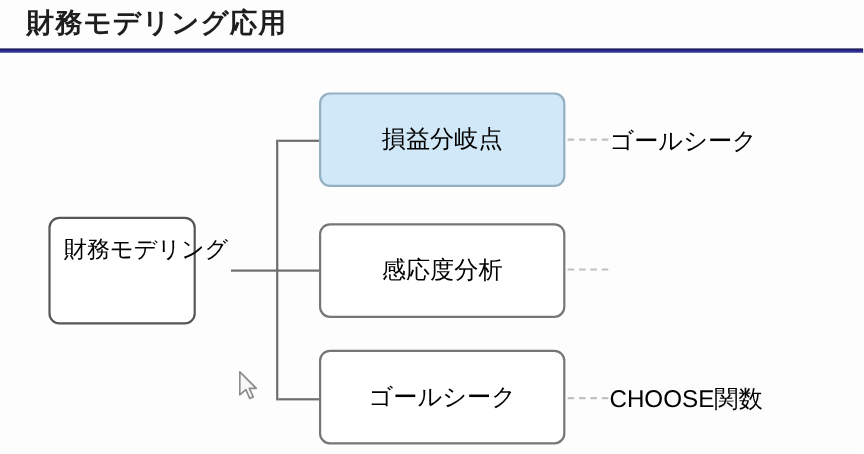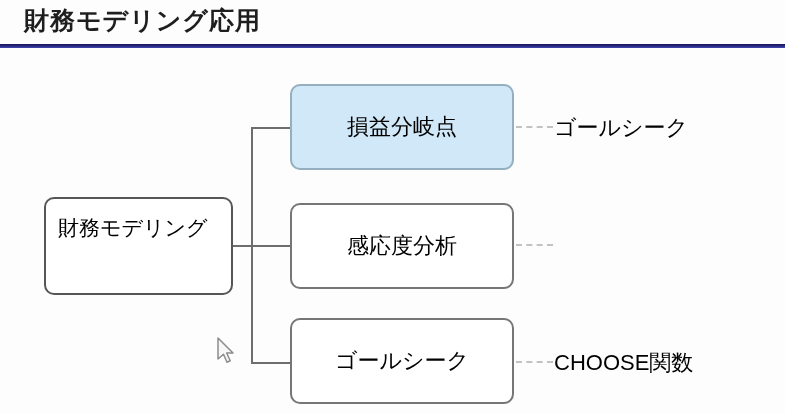--- a/index.html
+++ b/index.html
@@ -18,21 +18,21 @@
   .title-rule {
     position:absolute; left:0; top:44px; width:785px; height:4px;
     background:linear-gradient(to bottom, #15154d 0%, #2b2b8a 55%, #4646ae 100%);
   }
   .node {
     position:absolute; box-sizing:border-box;
     background:#ffffff; border:2px solid #6e6e6e; border-radius:10px;
     color:#000000;
   }
   .node-root {
-    left:44px; top:197px; width:189px; height:98px;
+    left:44px; top:197px; width:134px; height:98px;
     border-color:#565656;
     font-size:21px; font-weight:500;
     padding:10px 12px; line-height:37px;
   }
   .node-root span { display:block; white-space:nowrap; }
   .node-branch {
     left:290px; width:224px; height:86px;
     display:flex; align-items:center; justify-content:center;
     font-size:22px; font-weight:500; white-space:nowrap;
     border-color:#767676;

